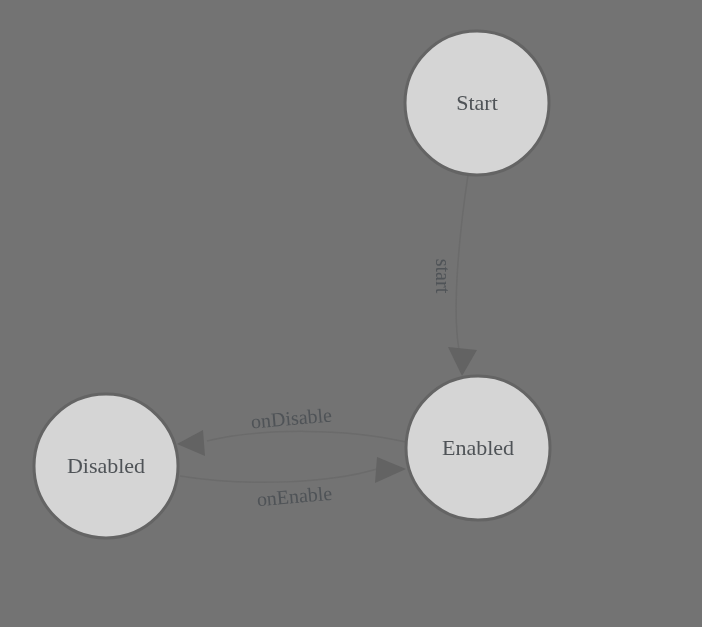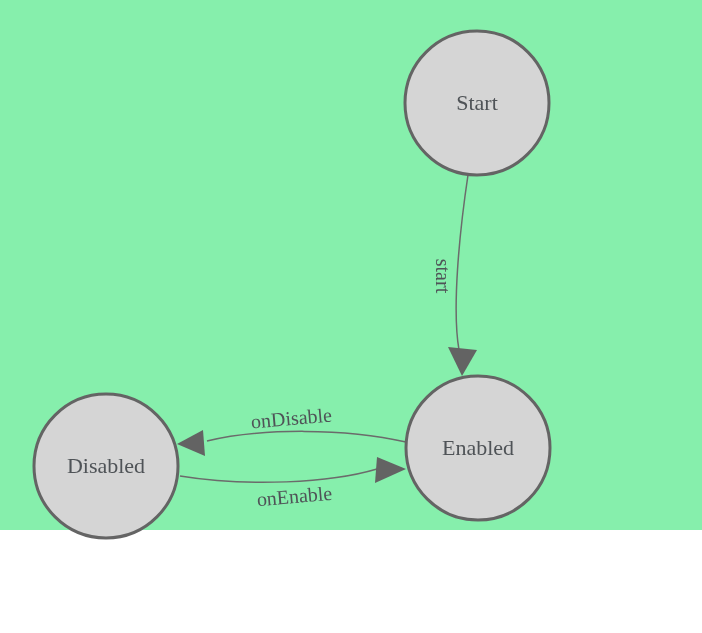--- a/index.html
+++ b/index.html
@@ -6,22 +6,22 @@
     margin: 0;
     padding: 0;
     width: 702px;
     height: 633px;
     background: #ffffff;
     overflow: hidden;
   }
   .canvas {
     position: relative;
     width: 702px;
-    height: 530px;
-    background: #86efac;
+    height: 627px;
+    background: #737373;
   }
   svg {
     display: block;
   }
   .edge {
     fill: none;
     stroke-width: 1.5px;
   }
   .node-circle {
     stroke-width: 3px;

